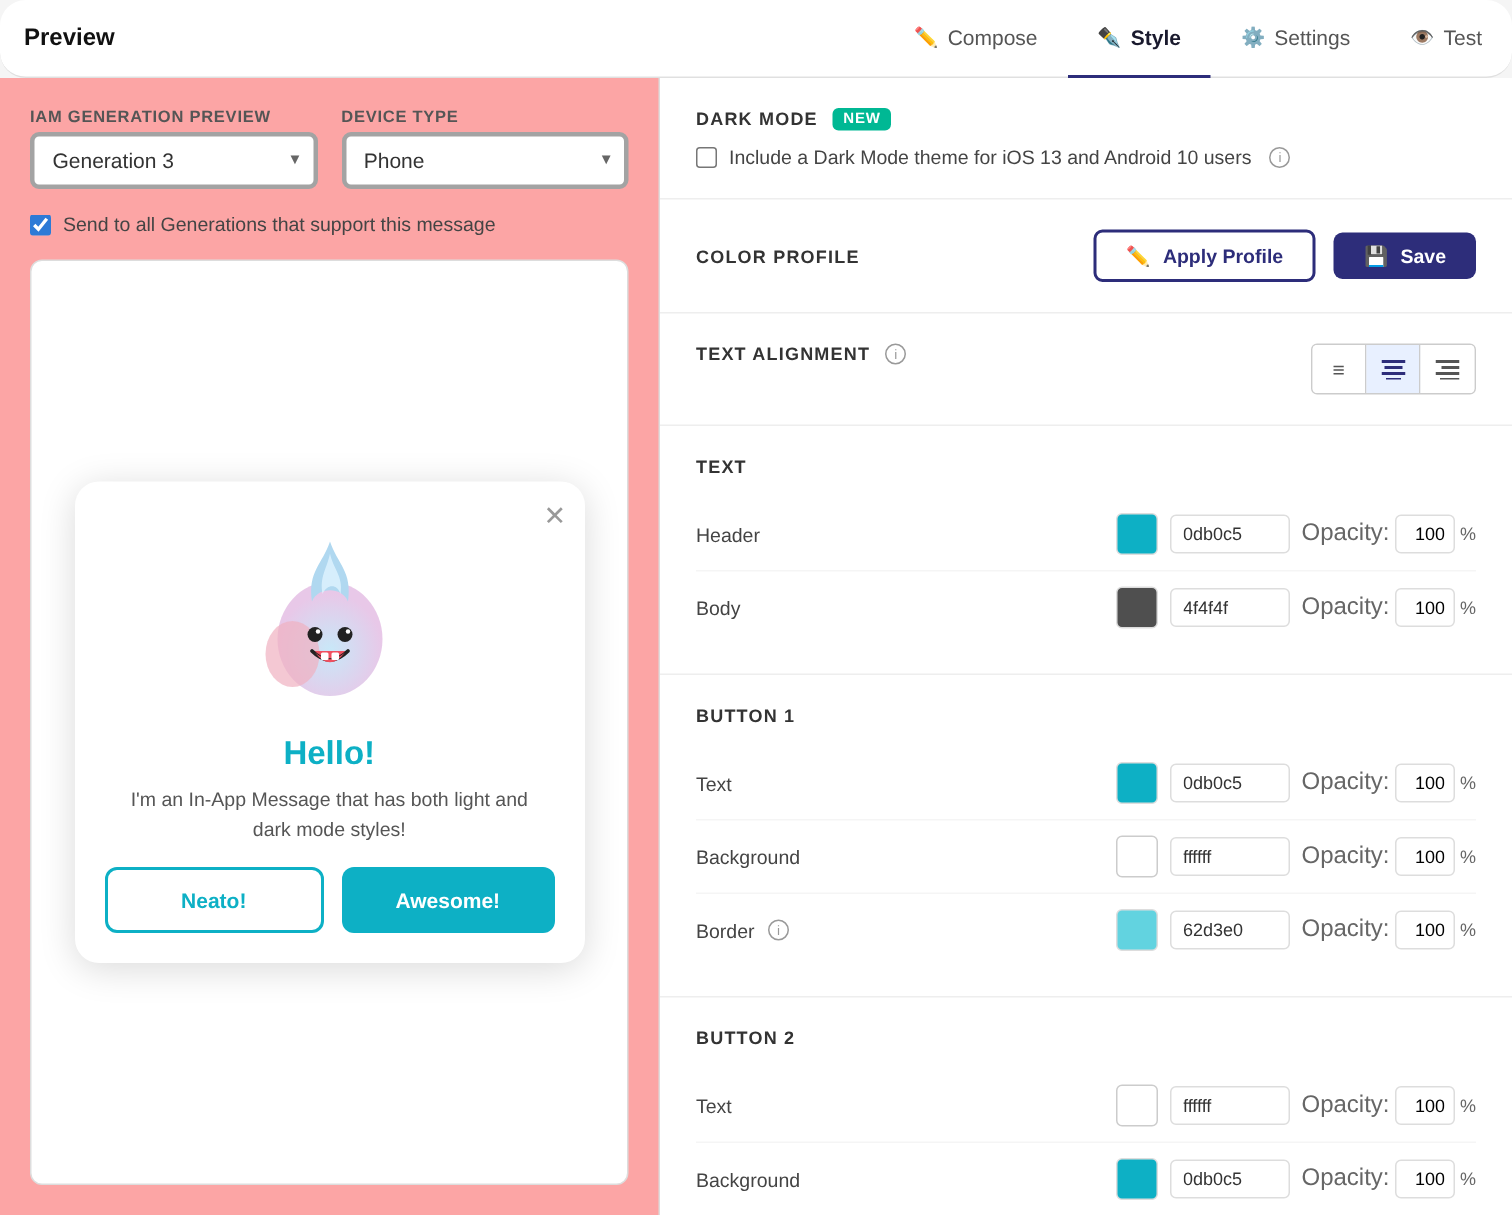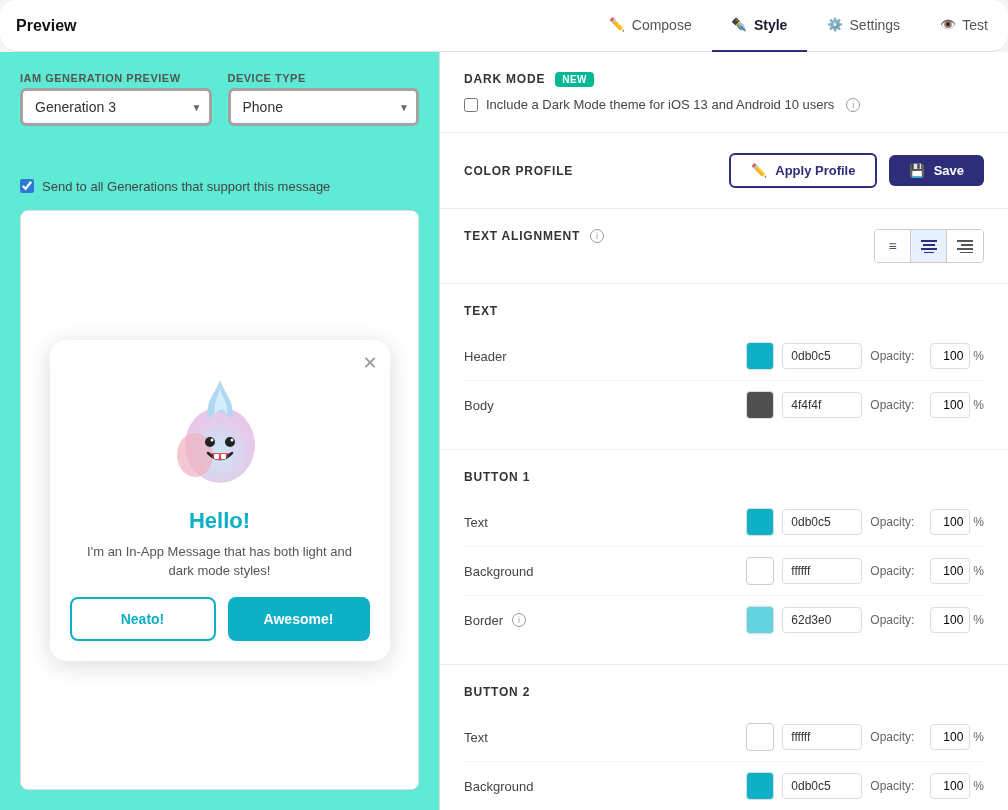--- a/index.html
+++ b/index.html
@@ -12,32 +12,32 @@
     .top-nav-title { font-weight: 600; font-size: 16px; color: #111; flex: 0 0 auto; padding-right: 20px; }
     .nav-tabs { display: flex; gap: 0; margin-left: auto; }
     .nav-tab { display: flex; align-items: center; gap: 6px; padding: 0 20px; height: 52px; cursor: pointer; font-size: 14px; color: #555; border-bottom: 2px solid transparent; white-space: nowrap; }
     .nav-tab.active { color: #1a1a2e; border-bottom: 2px solid #2d2d7a; font-weight: 600; }
     .nav-tab-icon { font-size: 13px; }
 
     
     .main-content { display: flex; flex: 1; overflow: hidden; }
 
     
-    .left-panel { width: 440px; flex: 0 0 440px; background: #5eead4; border-right: 1px solid #ddd; padding: 20px; display: flex; flex-direction: column; gap: 16px; overflow-y: auto; }
+    .left-panel { width: 440px; flex: 0 0 440px; background: #fca5a5; border-right: 1px solid #ddd; padding: 20px; display: flex; flex-direction: column; gap: 16px; overflow-y: auto; }
 
     .field-group { display: flex; flex-direction: column; gap: 4px; }
     .field-label { font-size: 11px; font-weight: 600; color: #555; text-transform: uppercase; letter-spacing: 0.5px; }
     .select-wrapper { position: relative; }
     .select-wrapper select { width: 100%; padding: 8px 32px 8px 12px; border: 3px solid #a3a3a3; border-radius: 6px; background: #fff; appearance: none; font-size: 14px; color: #333; cursor: pointer; }
     .select-arrow { position: absolute; right: 10px; top: 50%; transform: translateY(-50%); pointer-events: none; color: #666; font-size: 10px; }
 
     .form-row { display: flex; gap: 16px; }
     .form-row .field-group { flex: 1; }
 
-    .checkbox-row { display: flex; gap: 8px; margin-top: 37px; }
+    .checkbox-row { display: flex; align-items: center; gap: 8px; }
     .checkbox-row input[type="checkbox"] { width: 14px; height: 14px; accent-color: #2d7ad6; }
     .checkbox-label { font-size: 13px; color: #444; }
 
     
     .preview-area { background: #fff; border: 1px solid #ddd; border-radius: 8px; flex: 1; display: flex; align-items: center; justify-content: center; padding: 20px; min-height: 400px; }
     .modal-card { background: #fff; border-radius: 16px; box-shadow: 0 4px 24px rgba(0,0,0,0.15); width: 340px; padding: 0; position: relative; overflow: hidden; }
     .modal-close { position: absolute; top: 12px; right: 12px; background: none; border: none; font-size: 18px; color: #999; cursor: pointer; }
     .modal-image { display: flex; justify-content: center; padding: 30px 20px 10px; }
     .flame-icon { width: 100px; height: 120px; }
     .modal-title { text-align: center; font-size: 22px; font-weight: 700; color: #0db0c5; padding: 8px 20px 4px; }
@@ -75,21 +75,21 @@
     .align-btn.active { background: #e8f0ff; color: #2d2d7a; }
 
     
     .subsection-title { font-size: 12px; font-weight: 700; color: #333; text-transform: uppercase; letter-spacing: 0.8px; margin-bottom: 14px; }
     .color-row { display: flex; align-items: center; padding: 10px 0; border-bottom: 1px solid #f5f5f5; }
     .color-row:last-child { border-bottom: none; }
     .color-row-label { flex: 1; font-size: 13px; color: #444; display: flex; align-items: center; gap: 5px; }
     .color-swatch { width: 28px; height: 28px; border-radius: 4px; border: 1px solid #ddd; cursor: pointer; flex-shrink: 0; }
     .color-swatch.white-swatch { background: #ffffff; border: 1px solid #ccc; }
     .color-hex { width: 80px; border: 1px solid #ddd; border-radius: 4px; padding: 5px 8px; font-size: 12px; color: #333; margin: 0 8px; }
-    .opacity-label { font-size: 12px; color: #666; margin-right: 16px; }
+    .opacity-label { font-size: 16px; color: #666; margin-right: 4px; }
     .opacity-value { width: 40px; border: 1px solid #ddd; border-radius: 4px; padding: 5px 6px; font-size: 12px; text-align: right; }
     .percent-sign { font-size: 12px; color: #666; margin-left: 3px; }
   </style>
 </head>
 <body>
 
 <div class="app-container">
 
   <div class="top-nav">
     <span class="top-nav-title">Preview</span>

